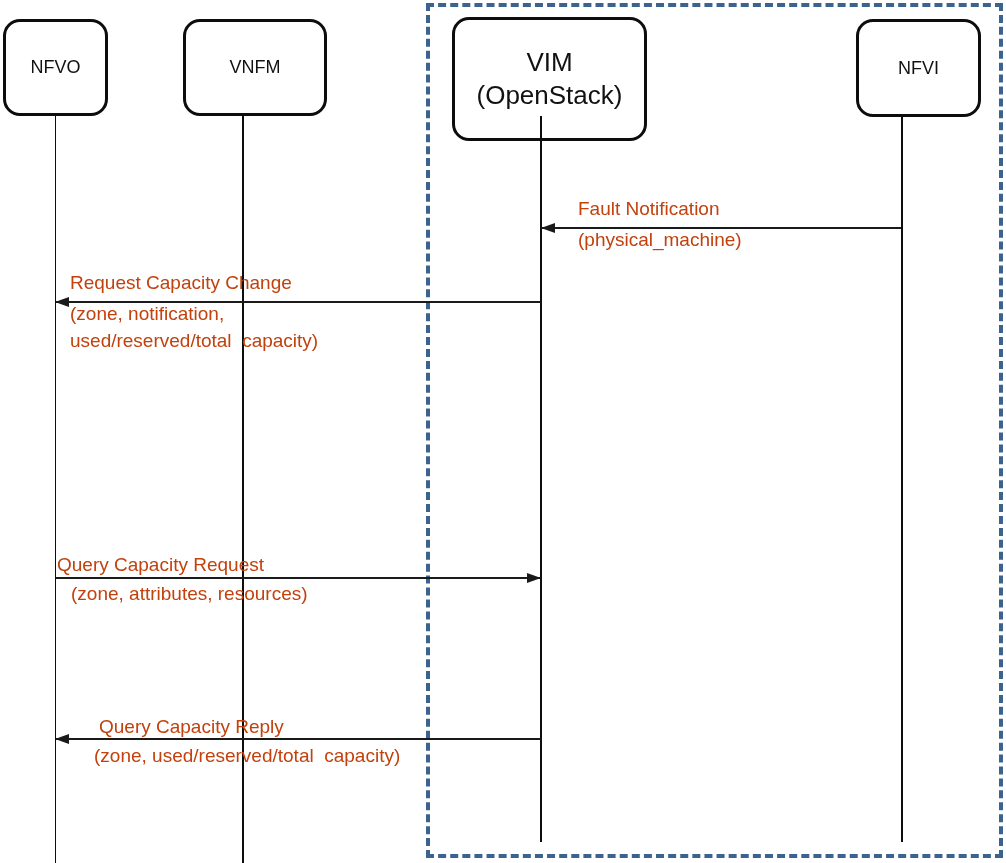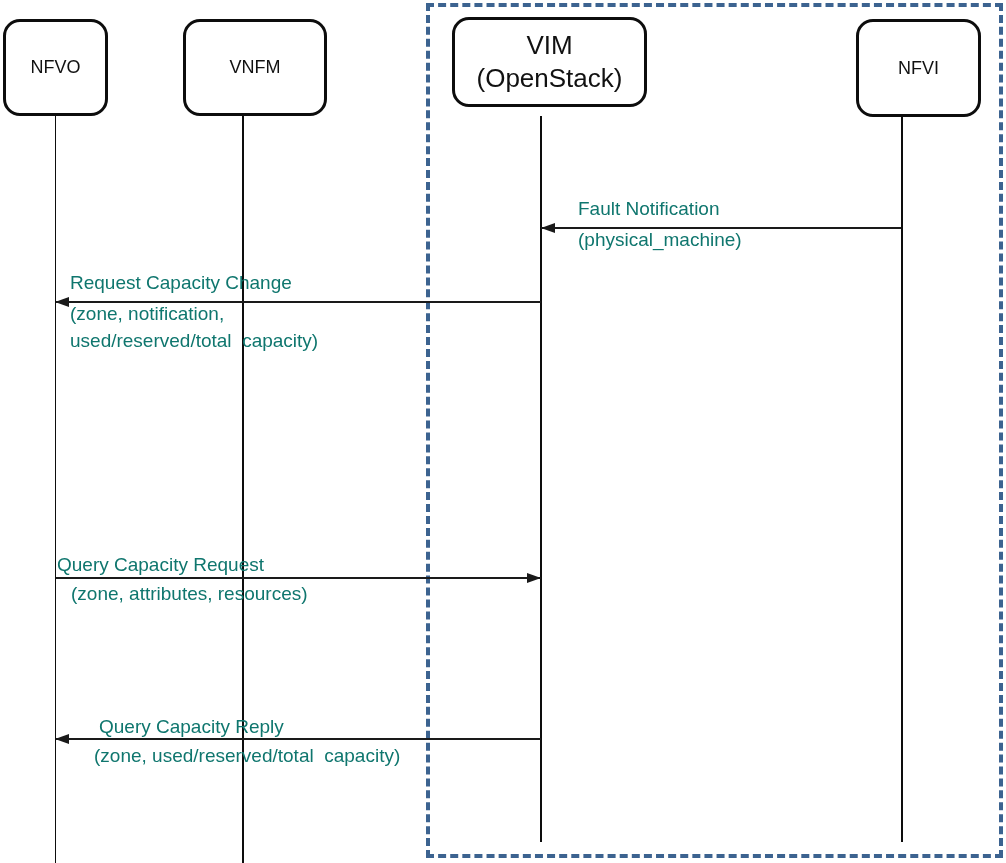--- a/index.html
+++ b/index.html
@@ -54,39 +54,39 @@
     border-top:5.5px solid transparent;
     border-bottom:5.5px solid transparent;
   }
   .arrowhead.left{border-right:14px solid var(--msg-line);}
   .arrowhead.right{border-left:14px solid var(--msg-line);}
   .msg-label{
     position:absolute;
     font-size:19px;
     line-height:22px;
     white-space:pre;
-    color:#0f766e;
+    color:#c2410c;
   }
 </style>
 </head>
 <body>
 
 <div class="canvas">
 
   <div class="scope-box"></div>
 
   <div class="actor" style="left:3px;top:19px;width:105px;height:97px;">
     <span>NFVO</span>
   </div>
 
   <div class="actor" style="left:183px;top:19px;width:144px;height:97px;">
     <span>VNFM</span>
   </div>
 
-  <div class="actor vim" style="left:452px;top:17px;width:195px;height:90px;">
+  <div class="actor vim" style="left:452px;top:17px;width:195px;height:124px;">
     <span>VIM</span>
     <span>(OpenStack)</span>
   </div>
 
   <div class="actor" style="left:843px;top:19px;width:125px;height:98px;margin-left:13px;">
     <span>NFVI</span>
   </div>
 
   <div class="lifeline" style="left:54.5px;top:116px;height:747px;"></div>
   <div class="lifeline" style="left:242px;top:116px;height:747px;"></div>

